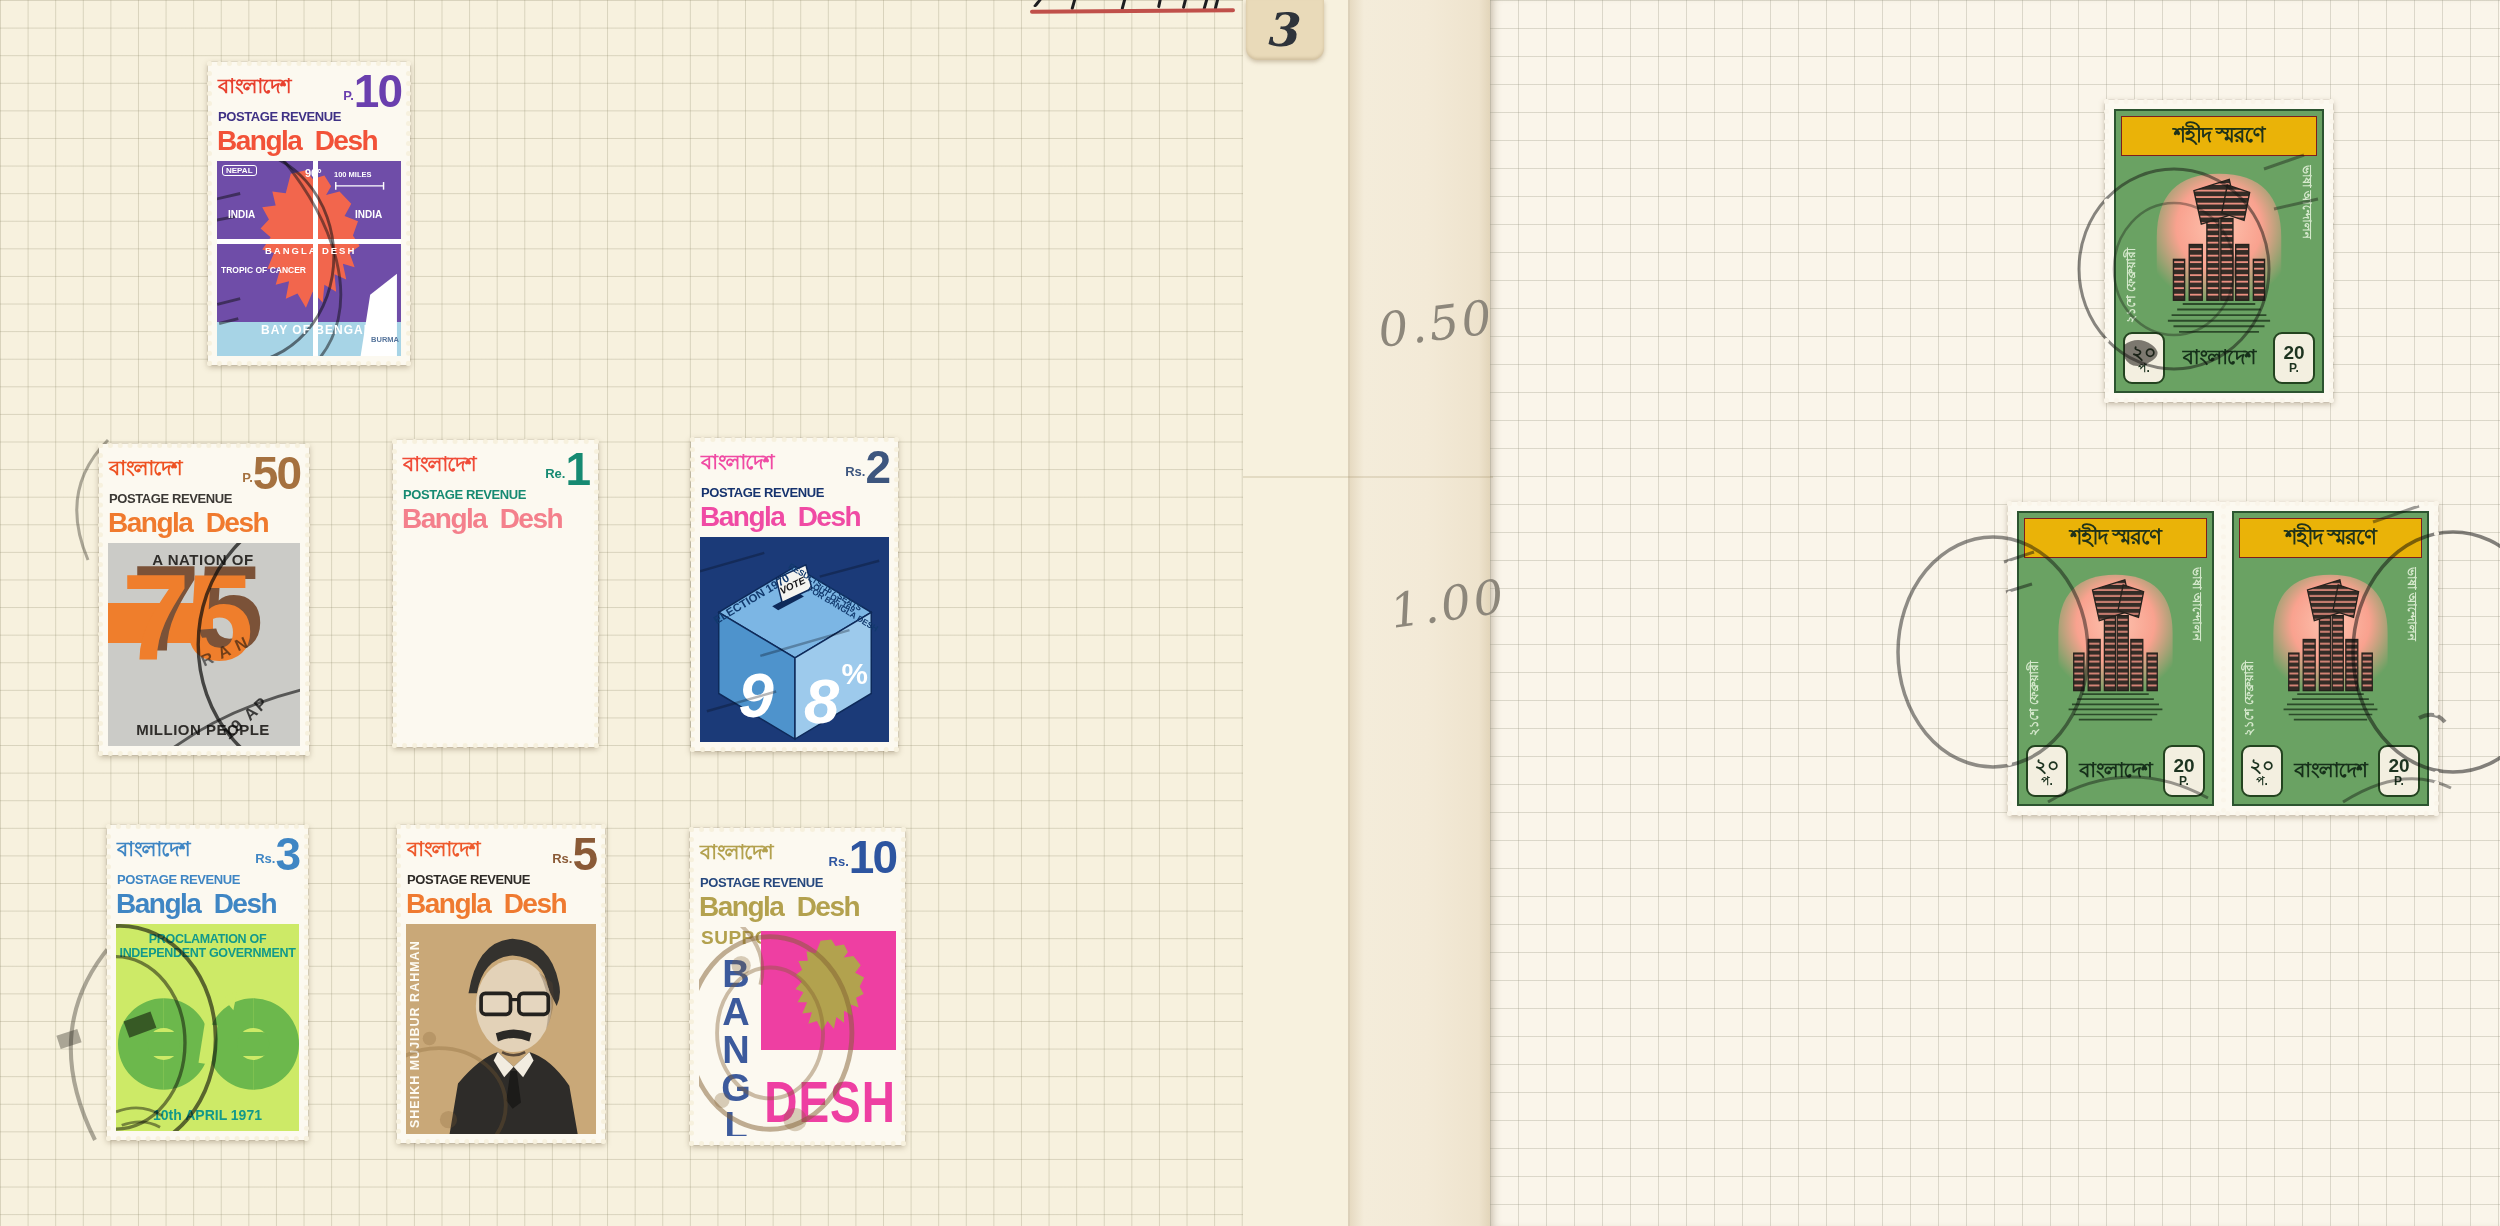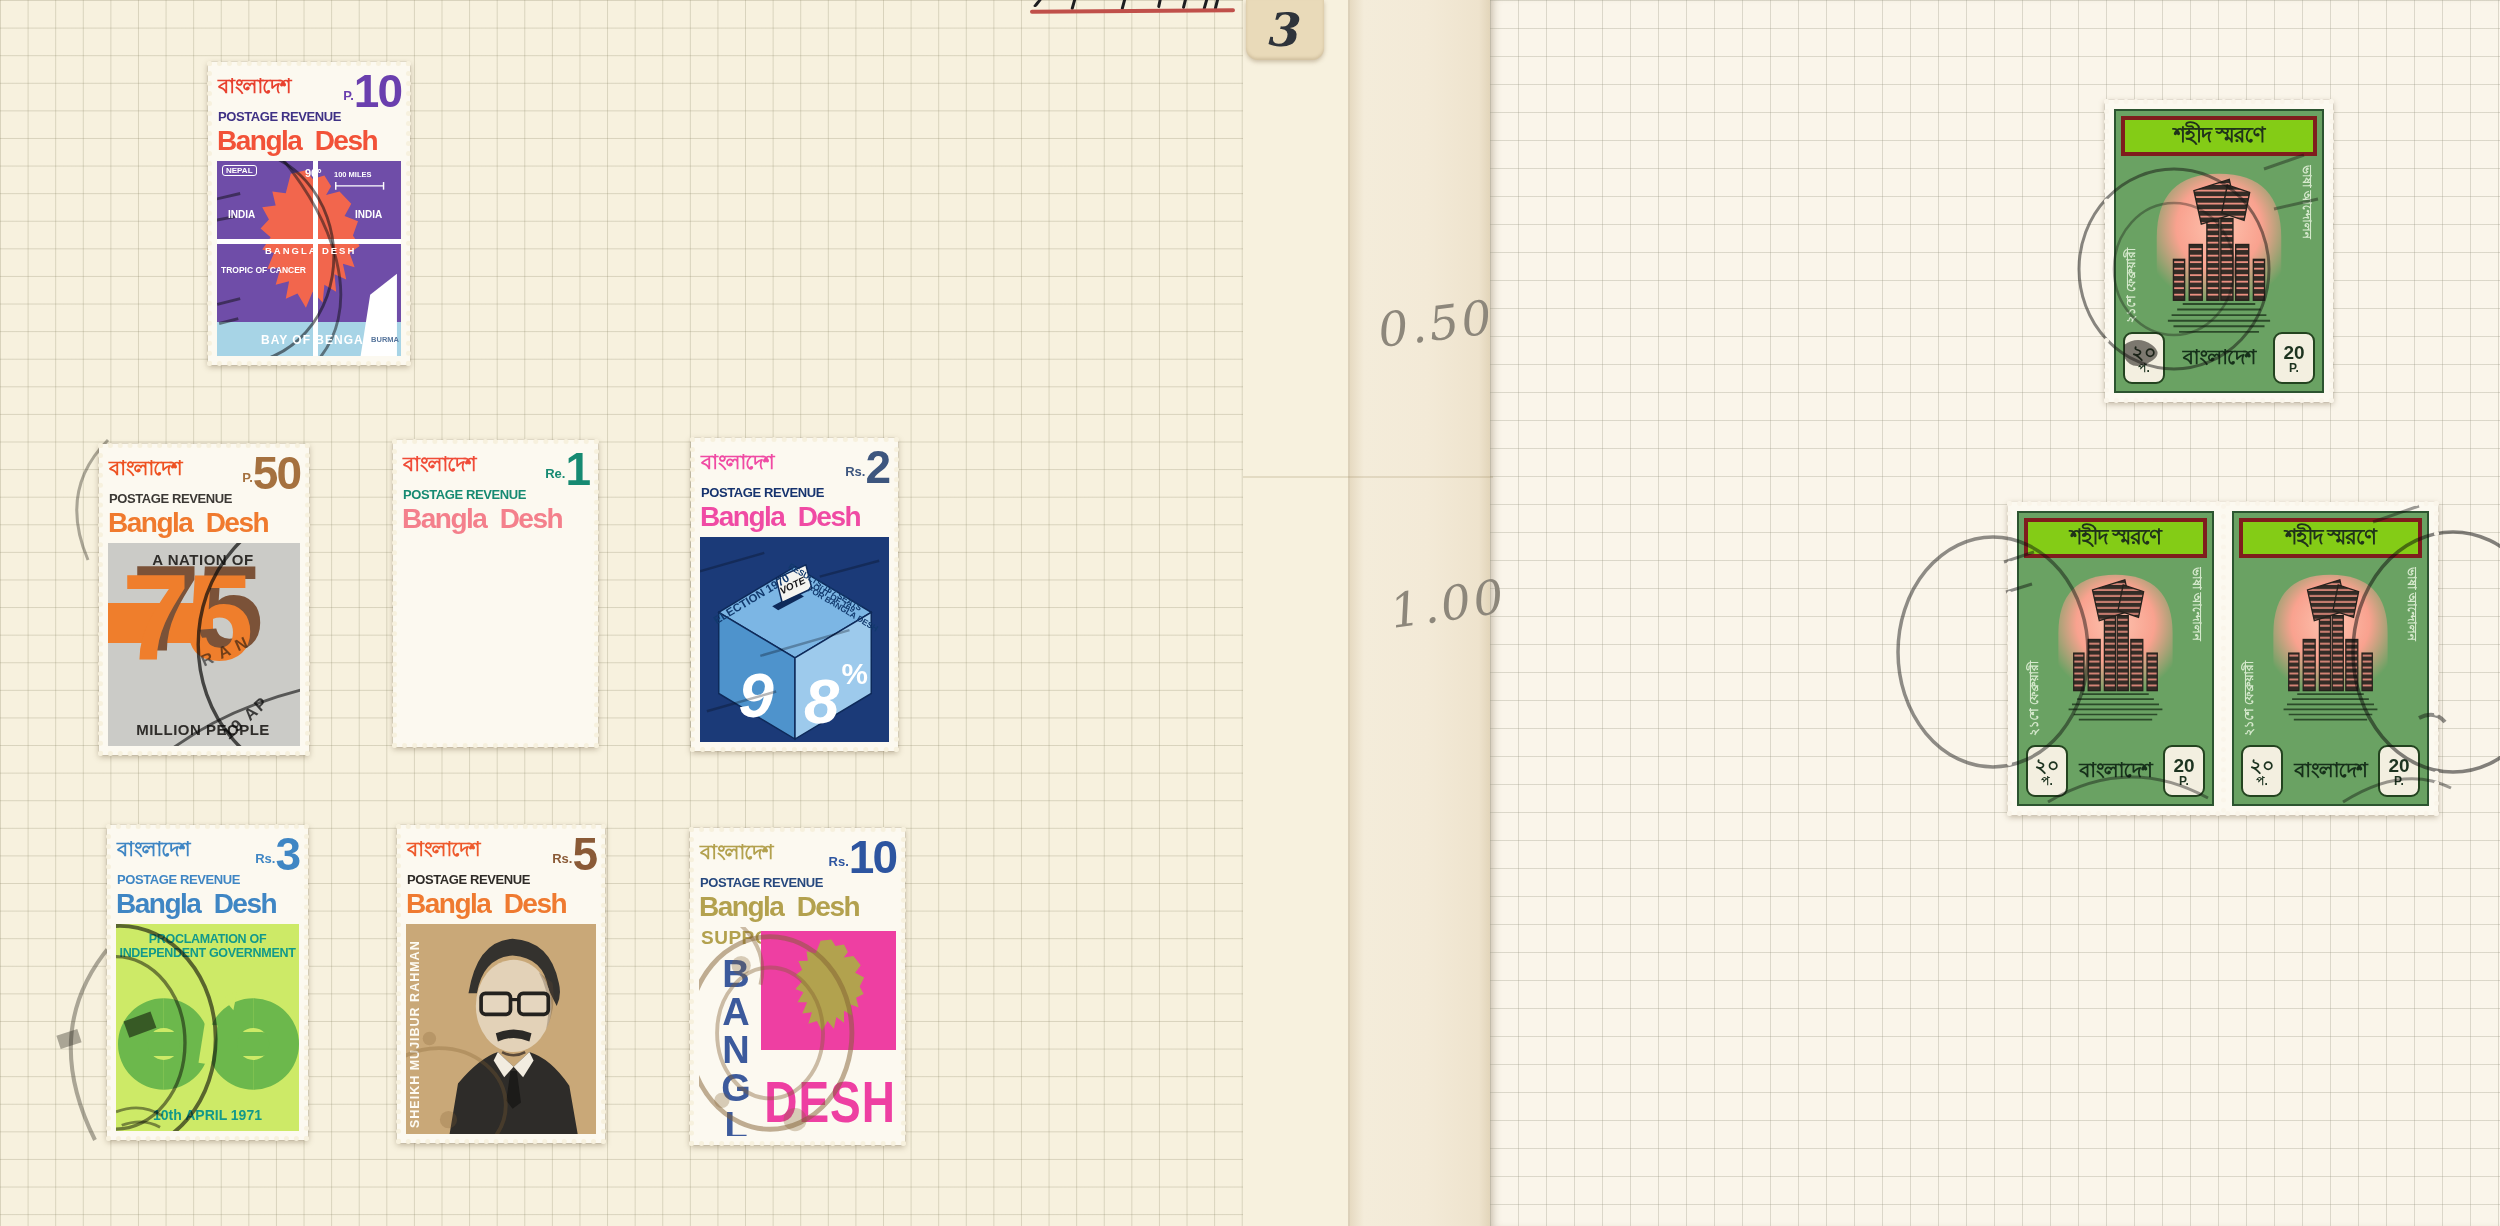--- a/index.html
+++ b/index.html
@@ -140,22 +140,22 @@
   #s20a{left:2105px;top:100px;width:228px;height:302px;}
   #pair{position:absolute;left:2008px;top:502px;width:430px;height:313px;background:#fcf9f0;
      box-shadow:0 2px 6px rgba(100,80,50,.40);--page:#faf5ea;}
   #pair::after{content:"";position:absolute;inset:-1px;border:5px dotted var(--page);pointer-events:none;}
   #pair .slots{display:flex;width:100%;height:100%;}
   .slot{position:relative;width:50%;height:100%;padding:9px;box-sizing:border-box;}
   #pairR::before{content:"";position:absolute;left:-2px;top:2px;bottom:2px;width:0;
      border-left:5px dotted var(--page);z-index:5;}
   .g20{position:relative;width:100%;height:100%;background:#6aa263;
      box-shadow:inset 0 0 0 2px #2c5430;}
-  .g20 .band{position:absolute;left:7px;right:7px;top:7px;height:40px;background:#84cc16;
-     border:4px solid #7f1d1d;box-sizing:border-box;display:flex;align-items:center;justify-content:center;
+  .g20 .band{position:absolute;left:7px;right:7px;top:7px;height:40px;background:#eab308;
+     border:1px solid #7f1d1d;box-sizing:border-box;display:flex;align-items:center;justify-content:center;
      font-weight:bold;font-size:21px;color:#20331a;letter-spacing:-1px;white-space:nowrap;overflow:hidden;}
   .g20 .monu{position:absolute;left:26px;right:26px;top:50px;bottom:64px;}
   .g20 .vside{position:absolute;top:56px;bottom:70px;color:#d6e9cd;font-size:12px;font-weight:bold;
      overflow:hidden;letter-spacing:0;}
   .g20 .vl{left:7px;writing-mode:vertical-rl;transform:rotate(180deg);}
   .g20 .vr{right:7px;writing-mode:vertical-rl;}
   .g20 .vbox{position:absolute;bottom:9px;width:42px;height:52px;background:#f3efe0;
      border:2px solid #23431f;border-radius:9px;box-sizing:border-box;display:flex;flex-direction:column;
      align-items:center;justify-content:center;color:#1d3320;font-weight:bold;line-height:1;}
   .g20 .vbox .v1{font-size:19px;} .g20 .vbox .v2{font-size:12px;}
@@ -233,21 +233,21 @@
           <path d="M30,-40 C130,60 150,160 96,214" fill="none" stroke="rgba(15,15,20,.5)" stroke-width="3"></path>
           <path d="M-6,40 l26,-6 M-6,62 l22,-4 M-4,150 l24,-6 M-2,170 l20,-5" stroke="rgba(15,15,20,.5)" stroke-width="3"></path>
         </svg>
         <span class="lab nepalbox" style="left:5px;top:4px;font-size:8px;">NEPAL</span>
         <span class="lab" style="left:88px;top:6px;font-size:11px;">90°</span>
         <span class="lab" style="left:117px;top:9px;font-size:7.5px;">100 MILES</span>
         <span class="lab" style="left:11px;top:48px;font-size:10px;">INDIA</span>
         <span class="lab" style="left:138px;top:48px;font-size:10px;">INDIA</span>
         <span class="lab" style="left:48px;top:84px;font-size:9.5px;letter-spacing:2px;">BANGLA DESH</span>
         <span class="lab" style="left:4px;top:104px;font-size:8.5px;">TROPIC OF CANCER</span>
-        <span class="lab" style="left:44px;bottom:9px;font-size:12px;letter-spacing:1px;">BAY OF BENGAL</span>
+        <span class="lab" style="left:44px;bottom:19px;font-size:12px;letter-spacing:1px;">BAY OF BENGAL</span>
         <span class="lab" style="right:2px;bottom:12px;font-size:7.5px;color:#57759c;">BURMA</span>
       </div>
     </div>
   </div>
 
   <div class="stamp" id="s50p">
     <div class="inner">
       <div class="head">
         <div class="ben">বাংলাদেশ</div>
         <div class="pr">POSTAGE REVENUE</div>

